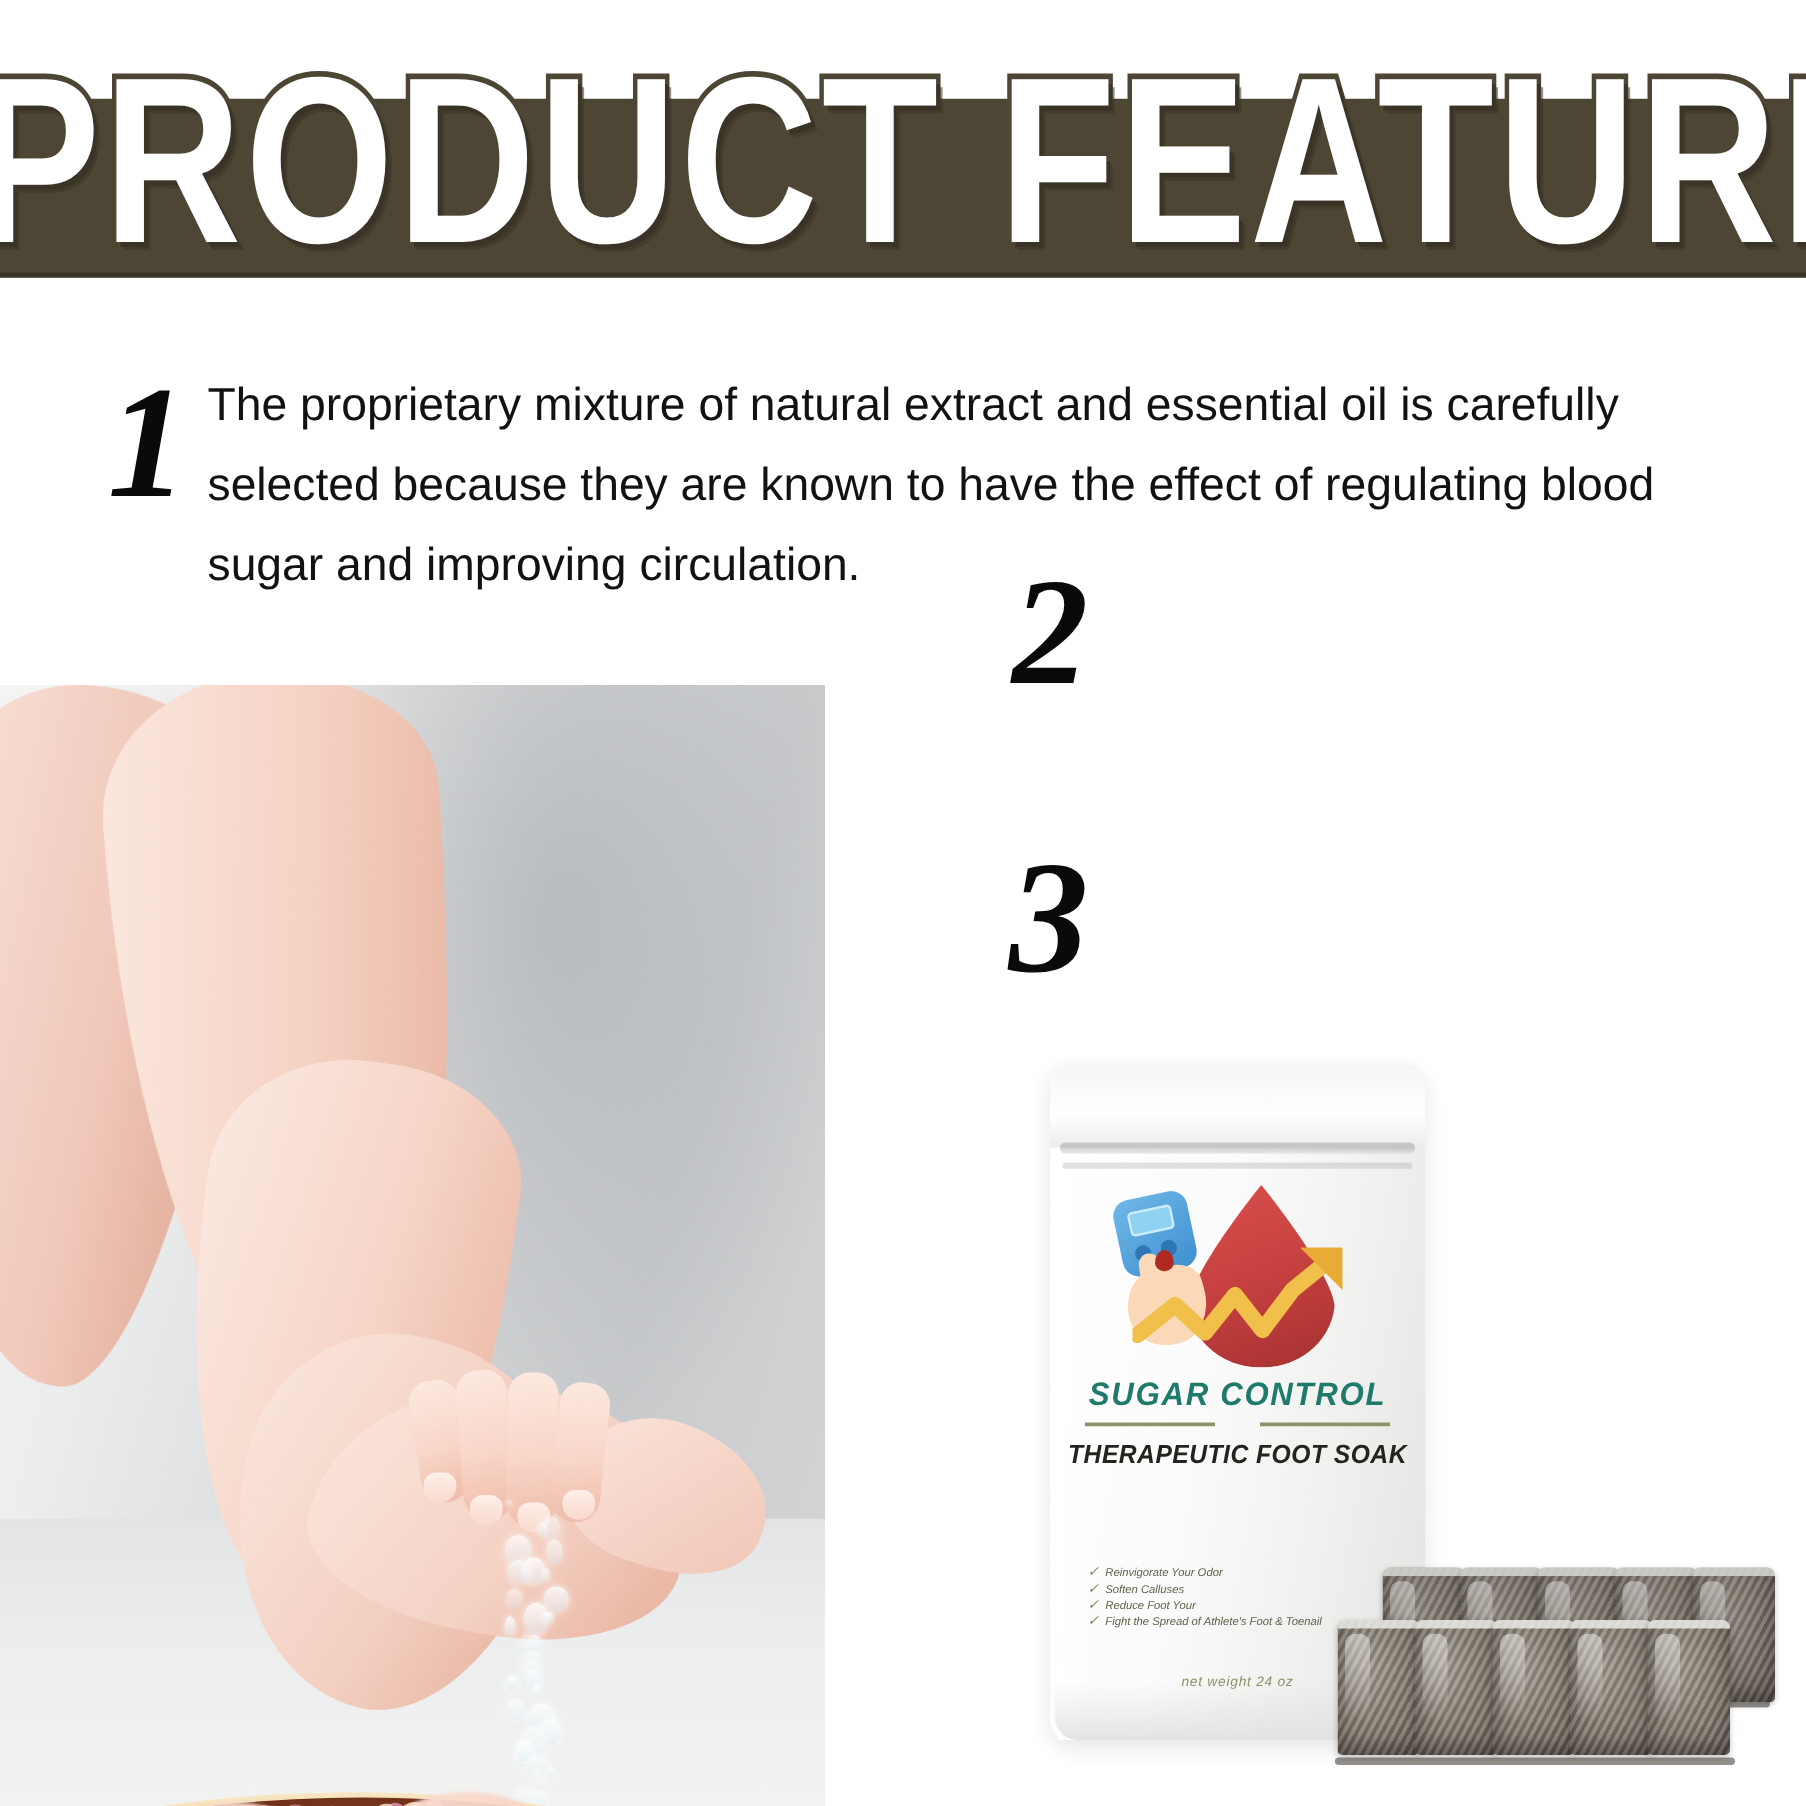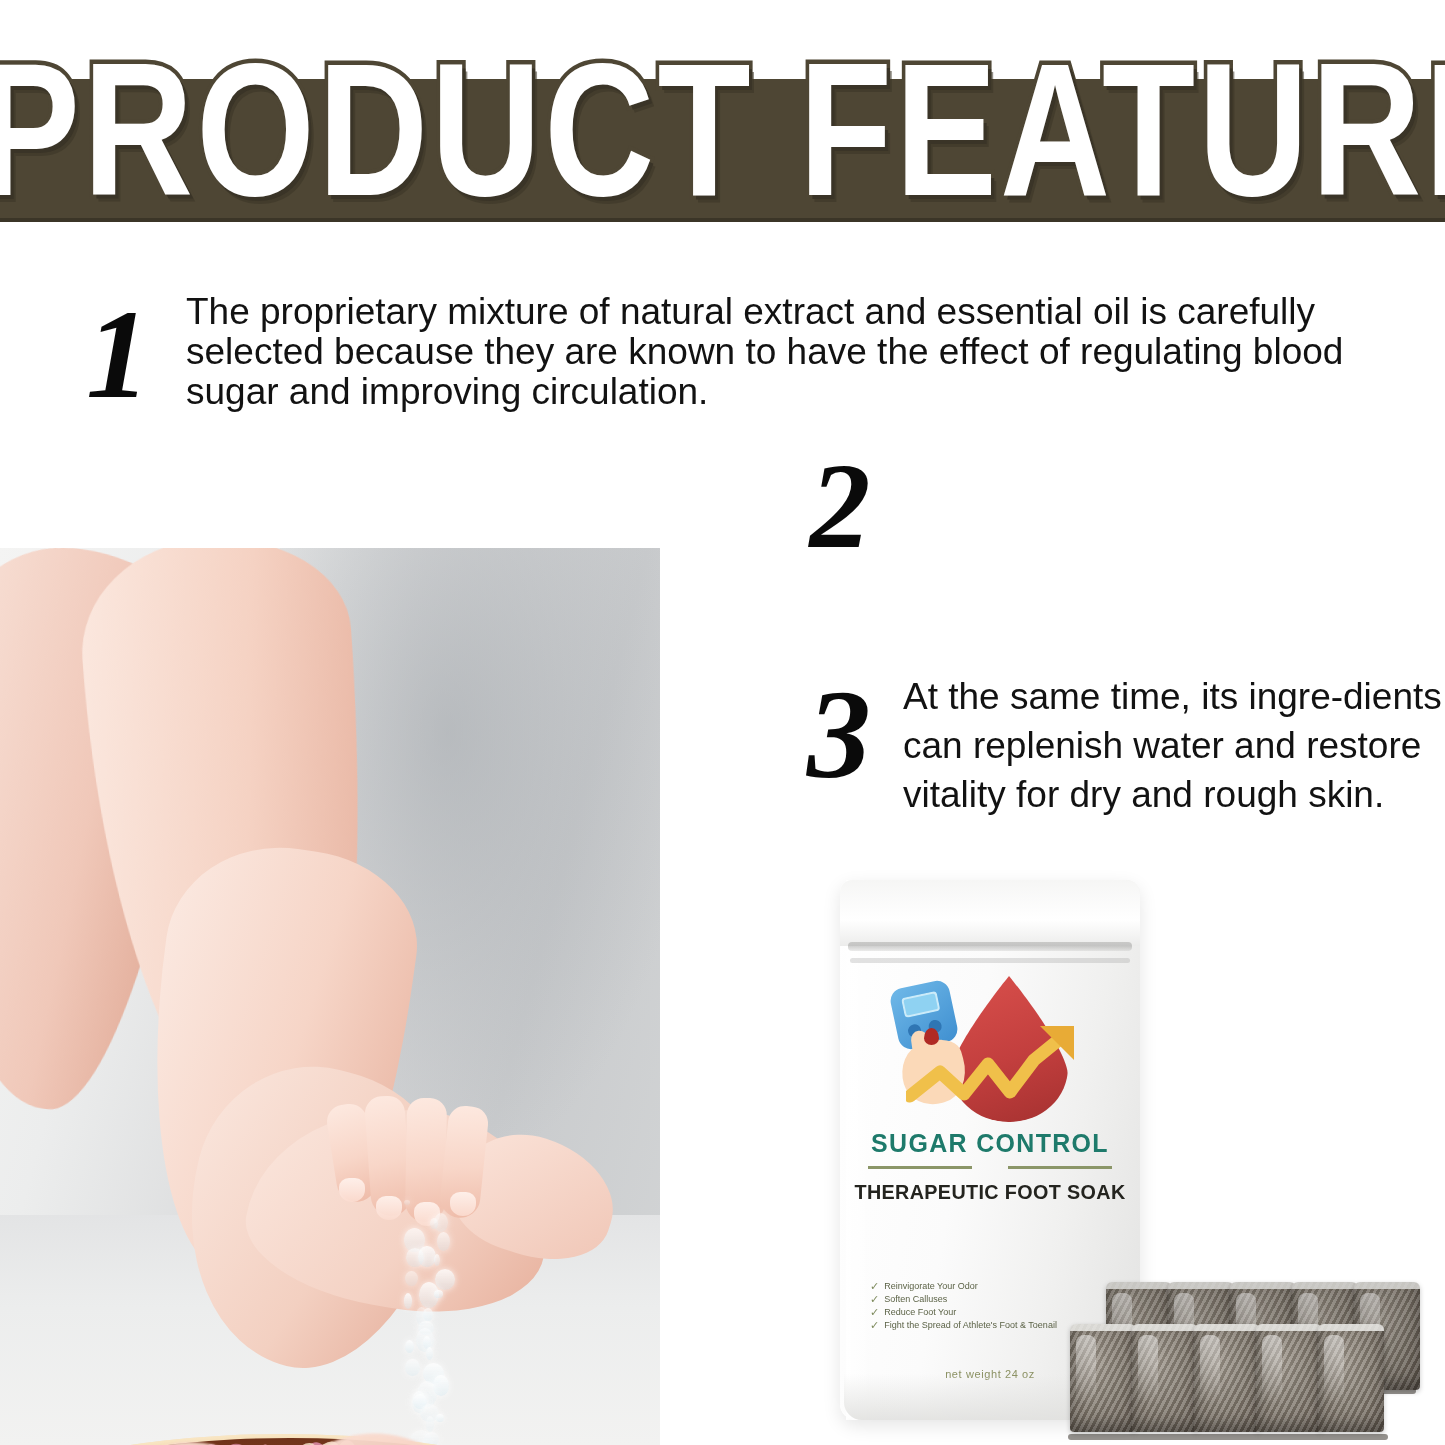--- a/index.html
+++ b/index.html
@@ -69,21 +69,21 @@
     text-align: center;
   }
   .feature .body {
     color: #121212;
     font-family: "Liberation Sans", sans-serif;
     font-weight: 400;
   }
 
   #feature-1 { left: 70px; top: 292px; width: 1330px; }
   #feature-1 .num  { font-size: 128px; width: 96px; margin-top: 4px; }
-  #feature-1 .body { font-size: 37px; line-height: 40px; width: 1215px; margin-left: 20px; }
+  #feature-1 .body { font-size: 37px; line-height: 64px; width: 1215px; margin-left: 0; }
 
   #feature-2 { left: 795px; top: 448px; width: 650px; }
   #feature-2 .num  { font-size: 122px; width: 90px; margin-top: 2px; }
   #feature-2 .body { font-size: 37px; line-height: 50px; width: 545px; margin-left: 18px; }
 
   #feature-3 { left: 793px; top: 672px; width: 655px; }
   #feature-3 .num  { font-size: 128px; width: 92px; margin-top: 4px; }
   #feature-3 .body { font-size: 37px; line-height: 49px; width: 540px; margin-left: 18px; }
 
   
@@ -243,23 +243,24 @@
     position: absolute;
     border-radius: 50% 50% 44% 44% / 62% 58% 42% 38%;
     background: linear-gradient(150deg, rgba(252,226,215,.96), rgba(238,186,168,.9));
     filter: blur(1.2px);
   }
 
   
   .product {
     position: absolute;
     left: 828px;
-    top: 880px;
+    top: 852px;
     width: 600px;
     height: 560px;
+    font-style: italic;
   }
   .pouch {
     position: absolute;
     left: 12px; top: 0;
     width: 300px; height: 540px;
     border-radius: 12px 14px 16px 16px;
     background:
       linear-gradient(100deg,#ffffff 0%, #fbfbfb 42%, #f0f0ef 72%, #e3e3e2 100%);
     box-shadow: 0 6px 18px rgba(0,0,0,.10);
   }
@@ -402,21 +403,20 @@
     <div class="num">1</div>
     <div class="body">The proprietary mixture of natural extract and essential oil is carefully selected because they are known to have the effect of regulating blood sugar and improving circulation.</div>
   </div>
 
   <div class="feature" id="feature-2">
     <div class="num">2</div>
   </div>
 
   <div class="feature" id="feature-3">
     <div class="num">3</div>
-    <div class="body">At the same time, its ingre-dients can replenish water and restore vitality for dry and rough skin.</div>
   </div>
 
   <div class="photo">
     <div class="bg-wall"></div>
     <div class="floor"></div>
 
     <div class="leg leg-back"></div>
     <div class="leg leg-front"></div>
     <div class="shin"></div>
     <div class="ankle"></div>

